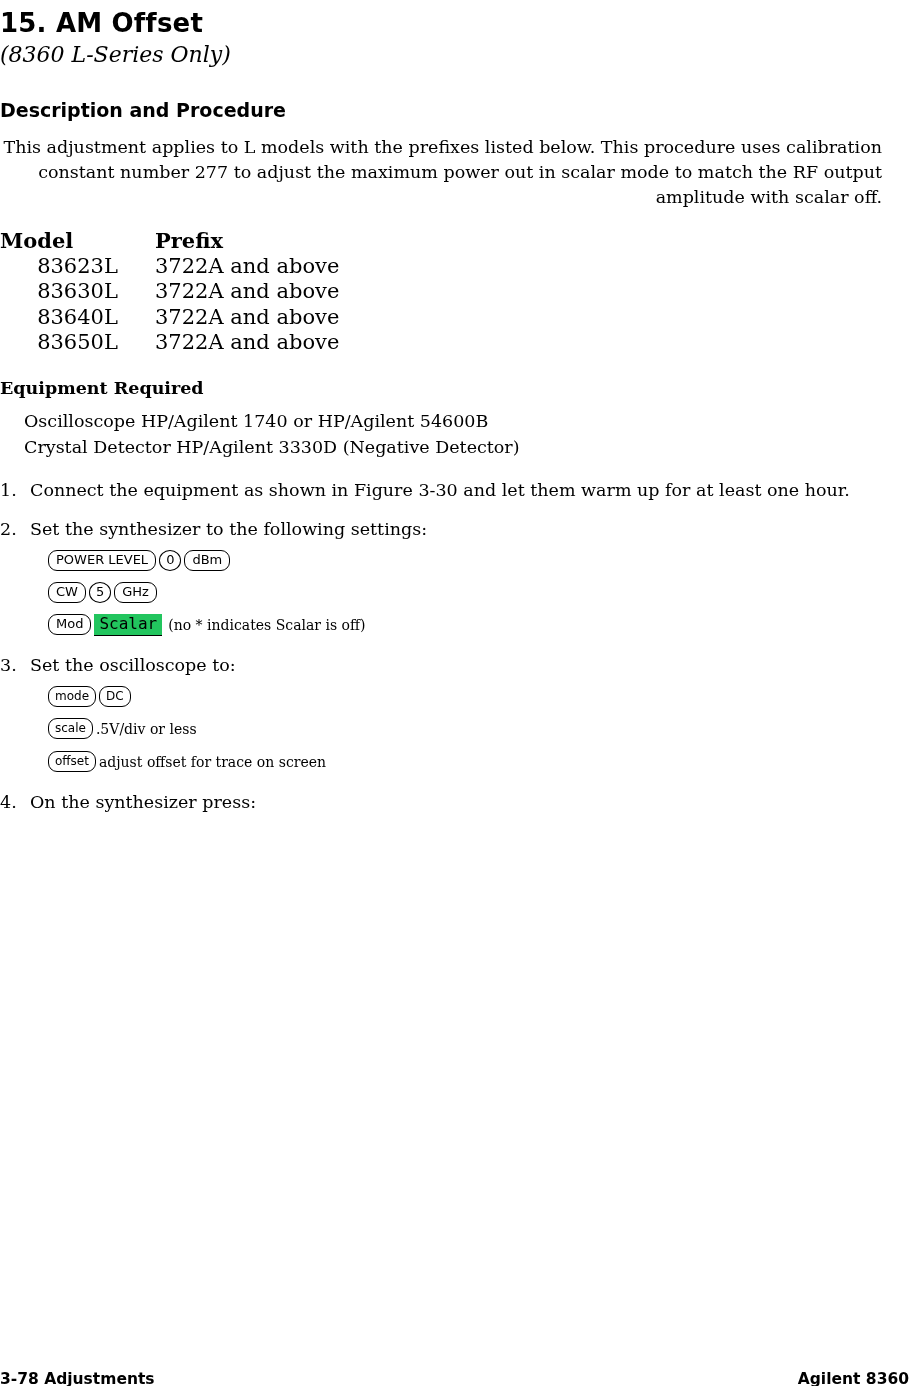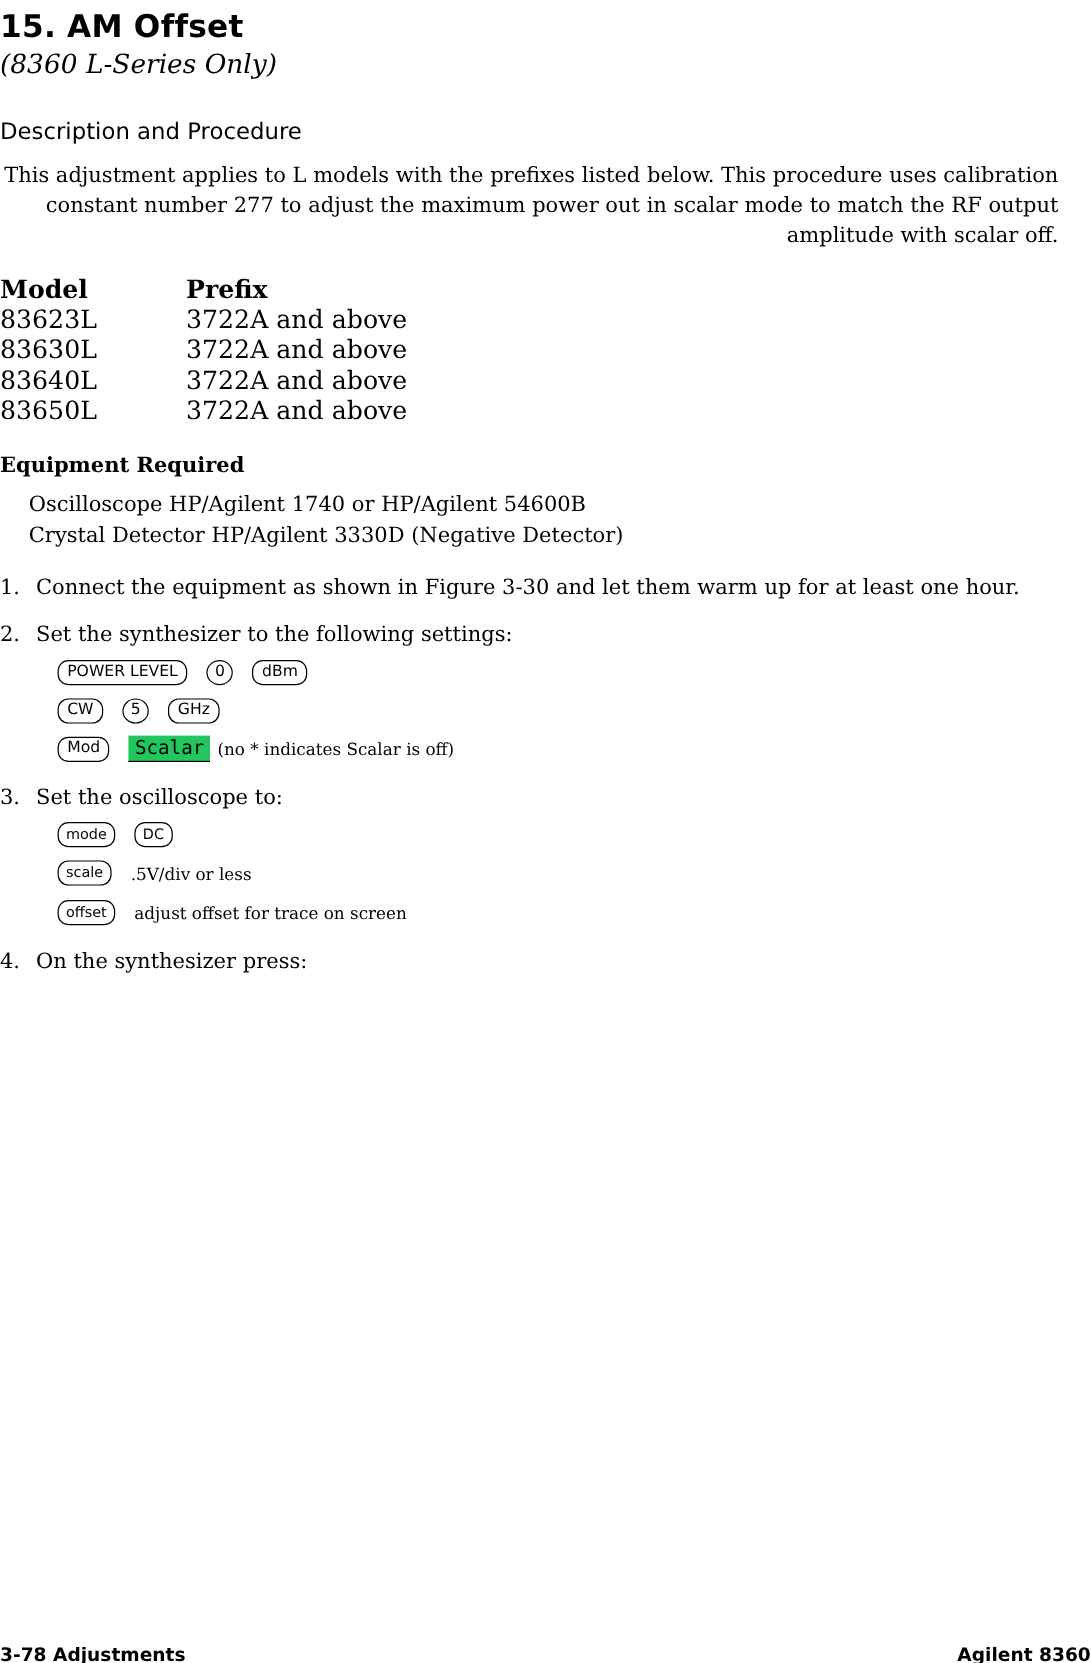--- a/index.html
+++ b/index.html
@@ -36,21 +36,21 @@
     margin: 8px 0 0 0;
   }
   .subtitle {
     font-family: "DejaVu Serif", serif;
     font-style: italic;
     font-size: 22px;
     margin: 4px 0 0 0;
   }
   .section-head {
     font-family: "DejaVu Sans", sans-serif;
-    font-weight: normal;
+    font-weight: bold;
     font-size: 19px;
     margin: 32px 16px 0 0;
   }
   p.body {
     font-size: 17.5px;
     line-height: 25px;
     margin: 14px 0 0 0;
     width: 882px;
     text-align: right;
   }
@@ -62,20 +62,21 @@
   }
   table.models th {
     text-align: left;
     font-weight: bold;
     font-family: "DejaVu Serif", serif;
     padding: 0;
   }
   table.models td {
     padding: 0;
     font-family: "DejaVu Serif", serif;
+    text-align: center;
   }
   table.models .c1 { width: 155px; }
   .equip-head {
     font-family: "DejaVu Serif", serif;
     font-weight: bold;
     font-size: 17.5px;
     margin: 22px 0 0 0;
   }
   .equip-list {
     margin: 10px 0 0 24px;
@@ -108,21 +109,21 @@
   
   .key {
     display: inline-block;
     font-family: "DejaVu Sans", sans-serif;
     font-size: 13px;
     line-height: 14px;
     padding: 2px 7px 3px 7px;
     border: 1.3px solid #000;
     border-radius: 9px;
     vertical-align: 2px;
-    margin-right: 16px;
+    margin-right: 3px;
     background: #fff;
   }
   .key.small {
     font-size: 12px;
     padding: 2px 6px 3px 6px;
   }
   .key.round {
     border-radius: 50%;
     padding: 2px 6px 3px 6px;
   }

